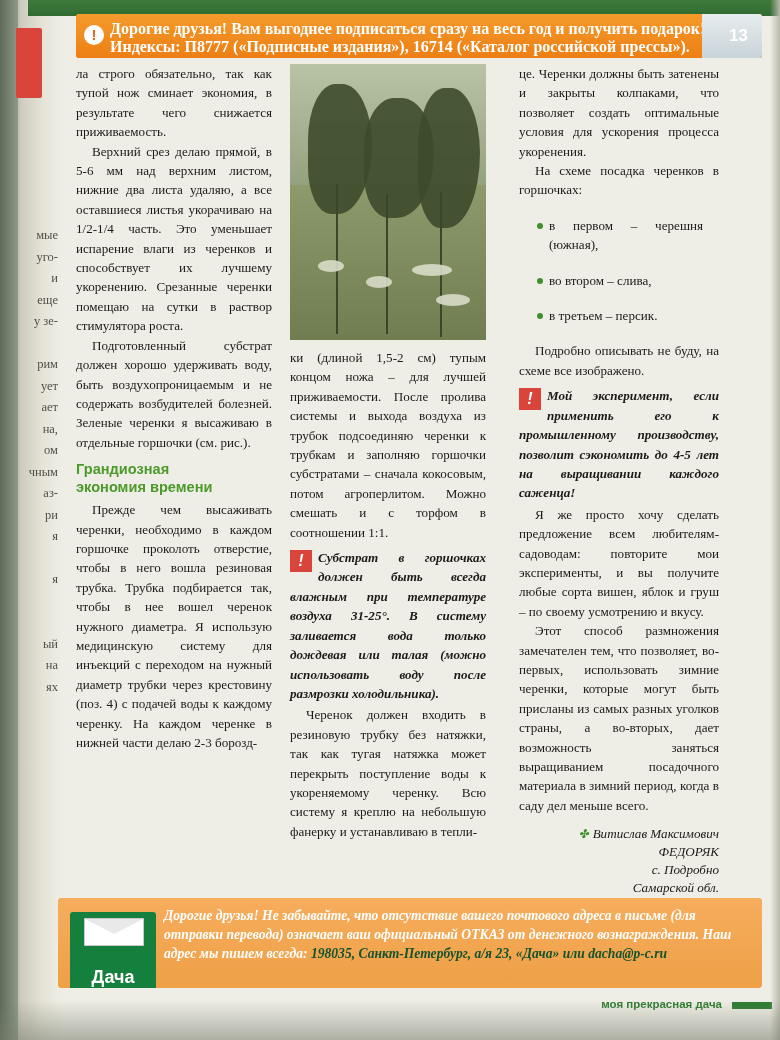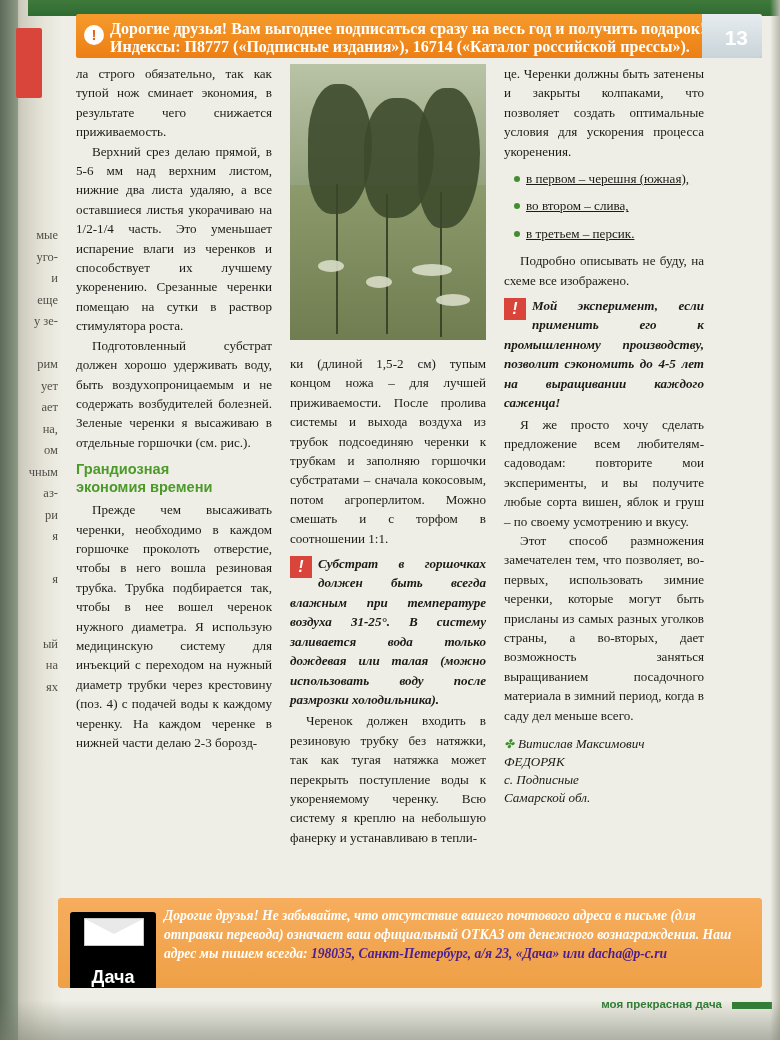--- a/index.html
+++ b/index.html
@@ -119,37 +119,37 @@
     right: 0; top: 0;
     width: 60px; height: 44px;
     background: linear-gradient(to bottom, #e6ecef, #c9d4d9);
   }
   .page-num {
     position: absolute;
     right: 14px; top: 12px;
     color: #ffffff;
     font-family: "Liberation Sans", sans-serif;
     font-weight: bold;
-    font-size: 21px;
+    font-size: 17px;
   }
 
   
   .col {
     position: absolute;
     top: 64px;
     width: 196px;
     font-size: 13.1px;
     line-height: 19.4px;
     color: #1b1a17;
     text-align: justify;
     font-family: "Liberation Serif", serif;
   }
   #col1 { left: 76px; }
   #col2 { left: 290px; }
-  #col3 { left: 504px; width: 200px; }
+  #col3 { left: 519px; width: 200px; }
 
   .col p {
     margin: 0;
     text-indent: 16px;
   }
   .col p.noind { text-indent: 0; }
 
   .photo {
     position: absolute;
     left: 290px; top: 64px;
@@ -218,33 +218,33 @@
   }
 
   .bullet-list {
     margin: 2px 0 2px 0;
     padding: 0;
     list-style: none;
   }
   .bullet-list li {
     position: relative;
     padding-left: 14px;
-    margin: 8px;
-    text-decoration: underline;
+    margin: 16px;
   }
   .bullet-list li:before {
     content: "";
     position: absolute;
     left: 2px; top: 7px;
     width: 6px; height: 6px;
     border-radius: 50%;
     background: #3f8f2f;
   }
 
   .sign {
+    text-align: right;
     font-style: italic;
     font-family: "Liberation Serif", serif;
     margin-top: 10px;
     line-height: 18px;
     font-size: 13.1px;
   }
   .sign .nm { font-weight: normal; }
   .clover {
     color: #3f8f2f;
     font-size: 12px;
@@ -261,21 +261,21 @@
     overflow: hidden;
   }
   .footer-band .fb-inner {
     position: absolute; left:0; top:0; right:0; bottom:0;
     background: linear-gradient(to bottom, #f6ad5d, #efa046);
   }
   .dacha-logo {
     position: absolute;
     left: 12px; top: 14px;
     width: 86px; height: 79px;
-    background: #000000;
+    background: #15803d;
     border-radius: 3px;
   }
   .dacha-logo .env {
     position: absolute;
     left: 14px; top: 6px;
     width: 58px; height: 26px;
     background: #ffffff;
     border: 1px solid #c8c8c8;
   }
   .dacha-logo .env:after {
@@ -301,21 +301,21 @@
     position: absolute;
     left: 106px; top: 8px;
     width: 586px;
     color: #ffffff;
     font-family: "Liberation Serif", serif;
     font-style: italic;
     font-weight: bold;
     font-size: 13.6px;
     line-height: 19px;
   }
-  .footer-addr { color: #4c1d95; }
+  .footer-addr { color: #14532d; }
   .brand-line {
     position: absolute;
     right: 58px; top: 998px;
     color: #2e7d32;
     font-family: "Liberation Sans", sans-serif;
     font-weight: bold;
     font-size: 11.5px;
   }
   .brand-dash {
     position: absolute;
@@ -383,47 +383,48 @@
 
   <div class="col" id="col1">
     <p class="noind">ла строго обязательно, так как тупой нож сминает экономия, в результате чего снижается приживаемость.</p>
     <p>Верхний срез делаю прямой, в 5-6 мм над верхним листом, нижние два листа удаляю, а все оставшиеся листья укорачиваю на 1/2-1/4 часть. Это уменьшает испарение влаги из черенков и способствует их лучшему укоренению. Срезанные черенки помещаю на сутки в раствор стимулятора роста.</p>
     <p>Подготовленный субстрат должен хорошо удерживать воду, быть воздухопроницаемым и не содержать возбудителей болезней. Зеленые черенки я высаживаю в отдельные горшочки (см. рис.).</p>
     <div class="section-head" style="white-space: pre-line;">Грандиозная
 экономия времени</div>
     <p>Прежде чем высаживать черенки, необходимо в каждом горшочке проколоть отверстие, чтобы в него вошла резиновая трубка. Трубка подбирается так, чтобы в нее вошел черенок нужного диаметра. Я использую медицинскую систему для инъекций с переходом на нужный диаметр трубки через крестовину (поз. 4) с подачей воды к каждому черенку. На каждом черенке в нижней части делаю 2-3 борозд-</p>
   </div>
 
-  <div class="col" id="col2" style="top:348px;margin-top:6px;">
+  <div class="col" id="col2" style="top:348px;">
     <p class="noind">ки (длиной 1,5-2 см) тупым концом ножа – для лучшей приживаемости. После пролива системы и выхода воздуха из трубок подсоединяю черенки к трубкам и заполняю горшочки субстратами – сначала кокосовым, потом агроперлитом. Можно смешать и с торфом в соотношении 1:1.</p>
     <div class="callout">
       <span class="excl">!</span>
       <span>Субстрат в горшочках должен быть всегда влажным при температуре воздуха 31-25°. В систему заливается вода только дождевая или талая (можно использовать воду после размрозки холодильника).</span>
     </div>
     <p>Черенок должен входить в резиновую трубку без натяжки, так как тугая натяжка может перекрыть поступление воды к укореняемому черенку. Всю систему я креплю на небольшую фанерку и устанавливаю в тепли-</p>
   </div>
 
   <div class="col" id="col3">
     <p class="noind">це. Черенки должны быть затенены и закрыты колпаками, что позволяет создать оптимальные условия для ускорения процесса укоренения.</p>
+    <p>На схеме посадка черенков в горшочках:</p>
     <ul class="bullet-list">
       <li>в первом – черешня (южная),</li>
       <li>во втором – слива,</li>
       <li>в третьем – персик.</li>
     </ul>
     <p>Подробно описывать не буду, на схеме все изображено.</p>
     <div class="callout">
       <span class="excl">!</span>
       <span>Мой эксперимент, если применить его к промышленному производству, позволит сэкономить до 4-5 лет на выращивании каждого саженца!</span>
     </div>
     <p>Я же просто хочу сделать предложение всем любителям-садоводам: повторите мои эксперименты, и вы получите любые сорта вишен, яблок и груш – по своему усмотрению и вкусу.</p>
     <p>Этот способ размножения замечателен тем, что позволяет, во-первых, использовать зимние черенки, которые могут быть присланы из самых разных уголков страны, а во-вторых, дает возможность заняться выращиванием посадочного материала в зимний период, когда в саду дел меньше всего.</p>
     <div class="sign">
       <span class="clover">✤</span><span>Витислав Максимович</span><br>
       <span class="nm">ФЕДОРЯК</span><br>
-      <span>с. Подписные</span><br>
+      <span>с. Подробно</span><br>
       <span>Самарской обл.</span>
     </div>
   </div>
 
   <div class="footer-band">
     <div class="fb-inner"></div>
     <div class="dacha-logo">
       <div class="env"></div>
       <div class="word">Дача</div>
     </div>

